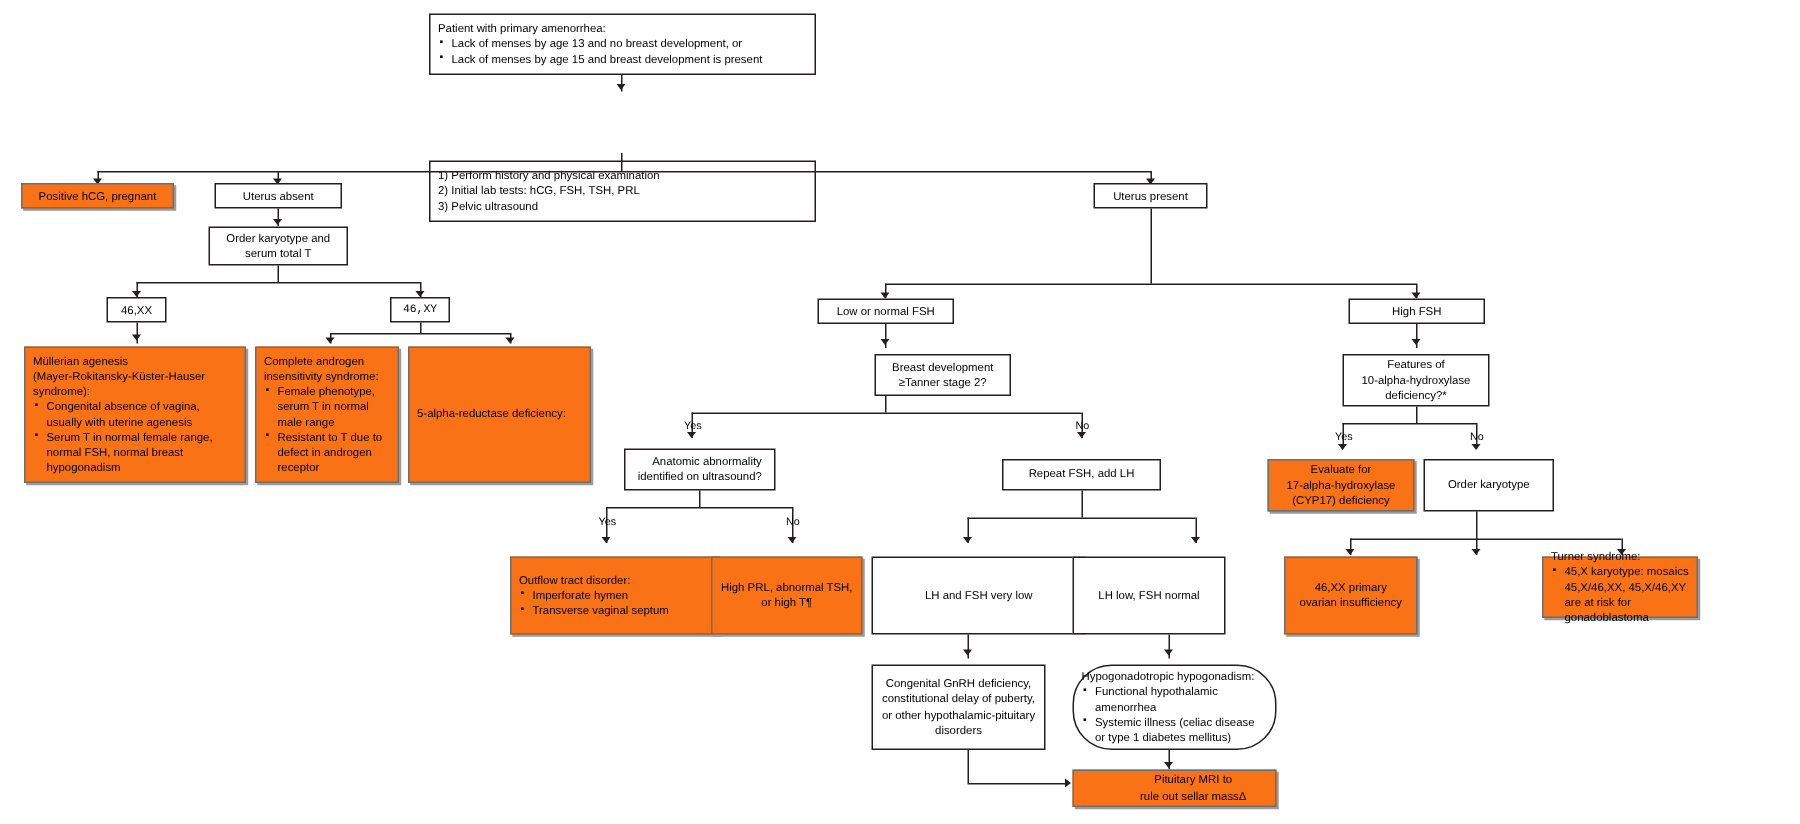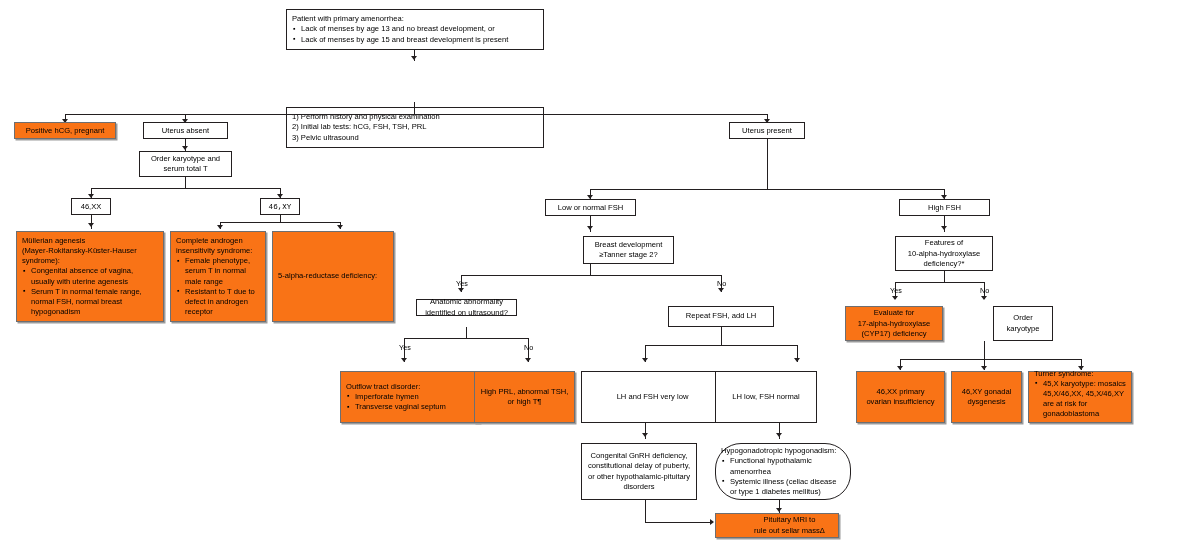--- a/index.html
+++ b/index.html
@@ -218,21 +218,21 @@
 
   <div class="ln v" style="left:590px;top:264px;height:11px;"></div>
   <div class="ln h" style="left:461px;top:275px;width:260px;"></div>
   <div class="ln v" style="left:461px;top:275px;height:17px;"></div>
   <div class="arw" style="left:458px;top:288px;"></div>
   <div class="lbl" style="left:456px;top:279px;">Yes</div>
   <div class="ln v" style="left:721px;top:275px;height:17px;"></div>
   <div class="arw" style="left:718px;top:288px;"></div>
   <div class="lbl" style="left:717px;top:279px;">No</div>
 
-  <div class="box ctr" style="left:416px;top:299px;width:101px;height:17px;white-space:pre-line;">
+  <div class="box ctr" style="left:416px;top:299px;width:101px;height:28px;white-space:pre-line;text-align:right;">
     <span>Anatomic abnormality
 identified on ultrasound?</span>
   </div>
 
   <div class="box ctr" style="left:668px;top:306px;width:106px;height:21px;">
     <span>Repeat FSH, add LH</span>
   </div>
 
   <div class="ln v" style="left:944px;top:271px;height:11px;"></div>
   <div class="ln h" style="left:895px;top:282px;width:89px;"></div>
@@ -242,21 +242,21 @@
   <div class="ln v" style="left:984px;top:282px;height:17px;"></div>
   <div class="arw" style="left:981px;top:296px;"></div>
   <div class="lbl" style="left:980px;top:286px;">No</div>
 
   <div class="box ctr gray" style="left:845px;top:306px;width:98px;height:35px;white-space:pre-line;">
     <span>Evaluate for
 17-alpha-hydroxylase
 (CYP17) deficiency</span>
   </div>
 
-  <div class="box ctr" style="left:993px;top:306px;width:60px;height:35px;align-items:flex-end;">
+  <div class="box ctr" style="left:949px;top:306px;width:87px;height:35px;">
     <span>Order karyotype</span>
   </div>
 
   <div class="ln v" style="left:466px;top:327px;height:11px;"></div>
   <div class="ln h" style="left:404px;top:338px;width:124px;"></div>
   <div class="ln v" style="left:404px;top:338px;height:24px;"></div>
   <div class="arw" style="left:401px;top:358px;"></div>
   <div class="lbl" style="left:399px;top:343px;">Yes</div>
   <div class="ln v" style="left:528px;top:338px;height:24px;"></div>
   <div class="arw" style="left:525px;top:358px;"></div>
@@ -297,26 +297,22 @@
   <div class="ln v" style="left:984px;top:359px;height:11px;"></div>
   <div class="arw" style="left:981px;top:366px;"></div>
   <div class="ln v" style="left:1081px;top:359px;height:11px;"></div>
   <div class="arw" style="left:1078px;top:366px;"></div>
 
   <div class="box ctr gray" style="left:856px;top:371px;width:89px;height:52px;white-space:pre-line;">
     <span>46,XX primary
 ovarian insufficiency</span>
   </div>
 
-  <div class="box ctr gray" style="left:951px;top:371px;width:71px;height:52px;white-space:pre-line;">
-    <span>46,XY gonadal
-dysgenesis</span>
-  </div>
-
-  <div class="box lft gray" style="left:1028px;top:371px;width:104px;height:52px;justify-content:flex-end;">
+
+  <div class="box lft gray" style="left:1028px;top:371px;width:104px;height:41px;">
     <span class="hd">Turner syndrome:</span>
     <ul>
       <li>45,X karyotype: mosaics 45,X/46,XX, 45,X/46,XY are at risk for gonadoblastoma</li>
     </ul>
   </div>
 
   <div class="ln v" style="left:645px;top:423px;height:16px;"></div>
   <div class="arw" style="left:642px;top:433px;"></div>
 
   <div class="ln v" style="left:779px;top:423px;height:16px;"></div>
@@ -337,18 +333,18 @@
     </ul>
   </div>
 
   <div class="ln v" style="left:645px;top:500px;height:22px;"></div>
   <div class="ln h" style="left:645px;top:522px;width:66px;"></div>
   <div class="arw right" style="left:710px;top:519px;"></div>
 
   <div class="ln v" style="left:779px;top:500px;height:13px;"></div>
   <div class="arw" style="left:776px;top:508px;"></div>
 
-  <div class="box ctr gray" style="left:715px;top:513px;width:124px;height:25px;white-space:pre-line;padding-left:30px;">
+  <div class="box ctr gray" style="left:715px;top:513px;width:136px;height:25px;white-space:pre-line;padding-left:30px;">
     <span>Pituitary MRI to
 rule out sellar massΔ</span>
   </div>
 
 </div>
 
 </body></html>

